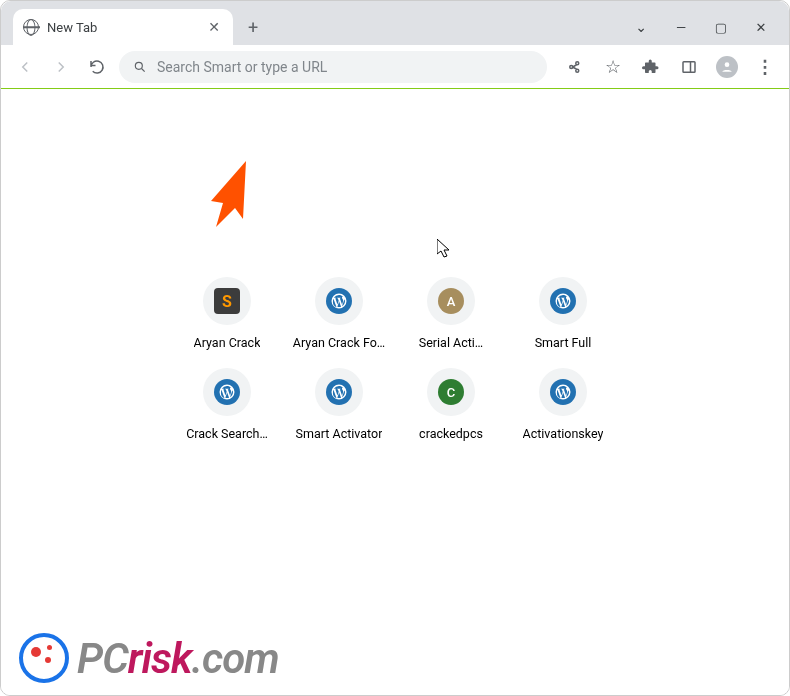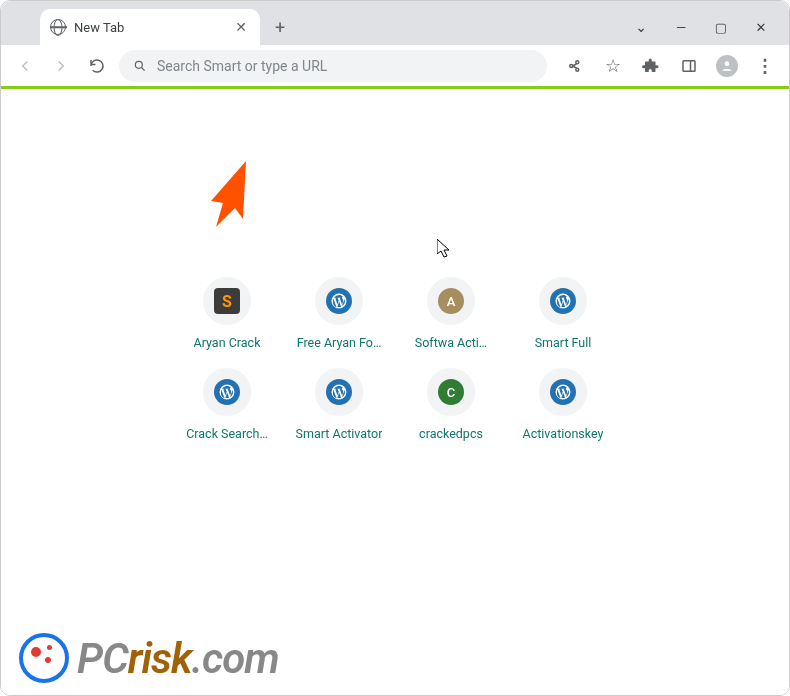--- a/index.html
+++ b/index.html
@@ -27,21 +27,20 @@
     border-radius: 10px 10px 0 0;
     height: 36px;
     width: 220px;
     display: flex;
     align-items: center;
     padding: 0 10px;
     gap: 8px;
     font-size: 13px;
     color: #3c4043;
     position: relative;
-    margin-left: 27px;
   }
   .globe-icon {
     width: 16px; height: 16px;
     border: 1.5px solid #5f6368;
     border-radius: 50%;
     position: relative;
     flex-shrink: 0;
   }
   .globe-icon::before {
     content: "";
@@ -96,21 +95,21 @@
     font-size: 14px;
   }
   
   .toolbar {
     background: #fff;
     height: 44px;
     display: flex;
     align-items: center;
     padding: 0 10px;
     gap: 8px;
-    border-bottom: 3px solid #84cc16;
+    border-bottom: 1px solid #84cc16;
   }
   .nav-btn {
     width: 28px; height: 28px;
     display: flex; align-items: center; justify-content: center;
     color: #5f6368;
     border-radius: 50%;
     cursor: pointer;
   }
   .nav-btn.disabled { color: #bdc1c6; cursor: default; }
   .nav-btn svg { width: 18px; height: 18px; }
@@ -182,21 +181,21 @@
   .sc-inner {
     width: 26px; height: 26px;
     border-radius: 50%;
     display: flex; align-items: center; justify-content: center;
     font-size: 13px;
     color: #fff;
     font-weight: 500;
   }
   .sc-label {
     font-size: 12.5px;
-    color: #0f766e;
+    color: #000000;
     text-align: right;
     white-space: nowrap;
     overflow: hidden;
     text-overflow: ellipsis;
     max-width: 100px;
   }
   
   .ico-sublime {
     width: 26px; height: 26px;
     background: #3c3c3c;
@@ -252,21 +251,21 @@
     position: absolute; width:5px; height:5px; background:#e53935; border-radius:50%;
     top:8px; left:24px;
   }
   .logo-text {
     font-style: italic;
     font-size: 42px;
     font-weight: 600;
     letter-spacing: -1px;
     color: #888;
   }
-  .logo-text .r { color: #a16207; font-style: italic; }
+  .logo-text .r { color: #be185d; font-style: italic; }
 </style>
 </head>
 <body>
 
 <div class="titlebar">
   <div class="tab">
     <span class="globe-icon"></span>
     <span>New Tab</span>
     <span class="tab-close">✕</span>
   </div>
@@ -342,27 +341,27 @@
         <div class="sc-label">Aryan Crack</div>
       </div>
       <div class="shortcut">
         <div class="sc-circle">
           <div class="sc-inner ico-wp">
             <svg viewBox="0 0 24 24">
               <path d="M12 2a10 10 0 1 0 0 20 10 10 0 0 0 0-20zm-8 10c0-1.1.2-2.1.6-3l4.2 11.5A8 8 0 0 1 4 12zm8 8c-.8 0-1.5-.1-2.2-.3l2.4-7 2.5 6.8c0 .1 0 .1.1.2-.9.2-1.8.3-2.8.3zm1.1-11.7c.5 0 .9-.1.9-.1.4 0 .4-.7-.1-.6 0 0-1.3.1-2.2.1-.8 0-2.1-.1-2.1-.1-.4 0-.5.6 0 .6 0 0 .4.1.8.1l1.2 3.3-1.7 5.1-2.8-8.4c.5 0 .9-.1.9-.1.4 0 .4-.7-.1-.6 0 0-1.3.1-2.2.1h-.5A8 8 0 0 1 12 4c2.1 0 4 .8 5.4 2.1h-.1c-.8 0-1.3.7-1.3 1.4 0 .7.4 1.2.8 1.9.3.5.7 1.2.7 2.2 0 .7-.3 1.5-.6 2.6L16 16.6l-2.9-8.3zm5.8 1.3A8 8 0 0 1 20 12a8 8 0 0 1-4 6.9l2.4-7c.5-1.1.6-2 .6-2.8 0-.3 0-.5-.1-.8z"></path>
             </svg>
           </div>
         </div>
-        <div class="sc-label">Free Aryan Fo…</div>
+        <div class="sc-label">Aryan Crack Fo…</div>
       </div>
       <div class="shortcut">
         <div class="sc-circle">
           <div class="sc-inner" style="background:#a78e5e">A</div>
         </div>
-        <div class="sc-label">Softwa Acti…</div>
+        <div class="sc-label">Serial Acti…</div>
       </div>
       <div class="shortcut">
         <div class="sc-circle">
           <div class="sc-inner ico-wp">
             <svg viewBox="0 0 24 24">
               <path d="M12 2a10 10 0 1 0 0 20 10 10 0 0 0 0-20zm-8 10c0-1.1.2-2.1.6-3l4.2 11.5A8 8 0 0 1 4 12zm8 8c-.8 0-1.5-.1-2.2-.3l2.4-7 2.5 6.8c0 .1 0 .1.1.2-.9.2-1.8.3-2.8.3zm1.1-11.7c.5 0 .9-.1.9-.1.4 0 .4-.7-.1-.6 0 0-1.3.1-2.2.1-.8 0-2.1-.1-2.1-.1-.4 0-.5.6 0 .6 0 0 .4.1.8.1l1.2 3.3-1.7 5.1-2.8-8.4c.5 0 .9-.1.9-.1.4 0 .4-.7-.1-.6 0 0-1.3.1-2.2.1h-.5A8 8 0 0 1 12 4c2.1 0 4 .8 5.4 2.1h-.1c-.8 0-1.3.7-1.3 1.4 0 .7.4 1.2.8 1.9.3.5.7 1.2.7 2.2 0 .7-.3 1.5-.6 2.6L16 16.6l-2.9-8.3zm5.8 1.3A8 8 0 0 1 20 12a8 8 0 0 1-4 6.9l2.4-7c.5-1.1.6-2 .6-2.8 0-.3 0-.5-.1-.8z"></path>
             </svg>
           </div>
         </div>
         <div class="sc-label">Smart Full</div>

